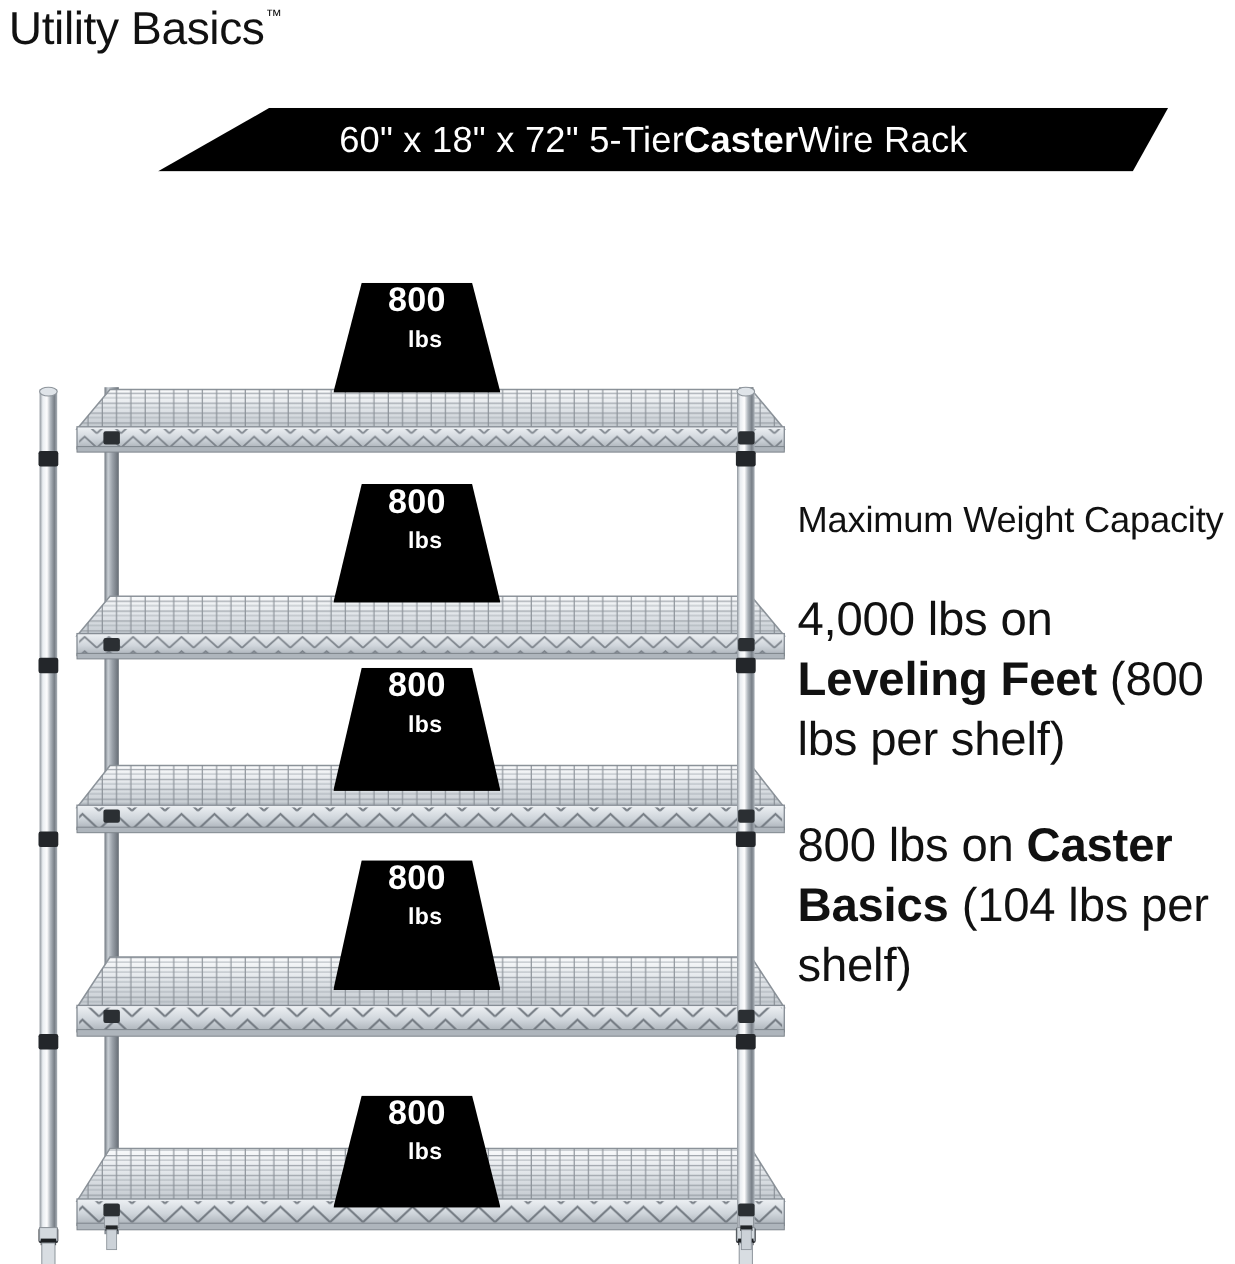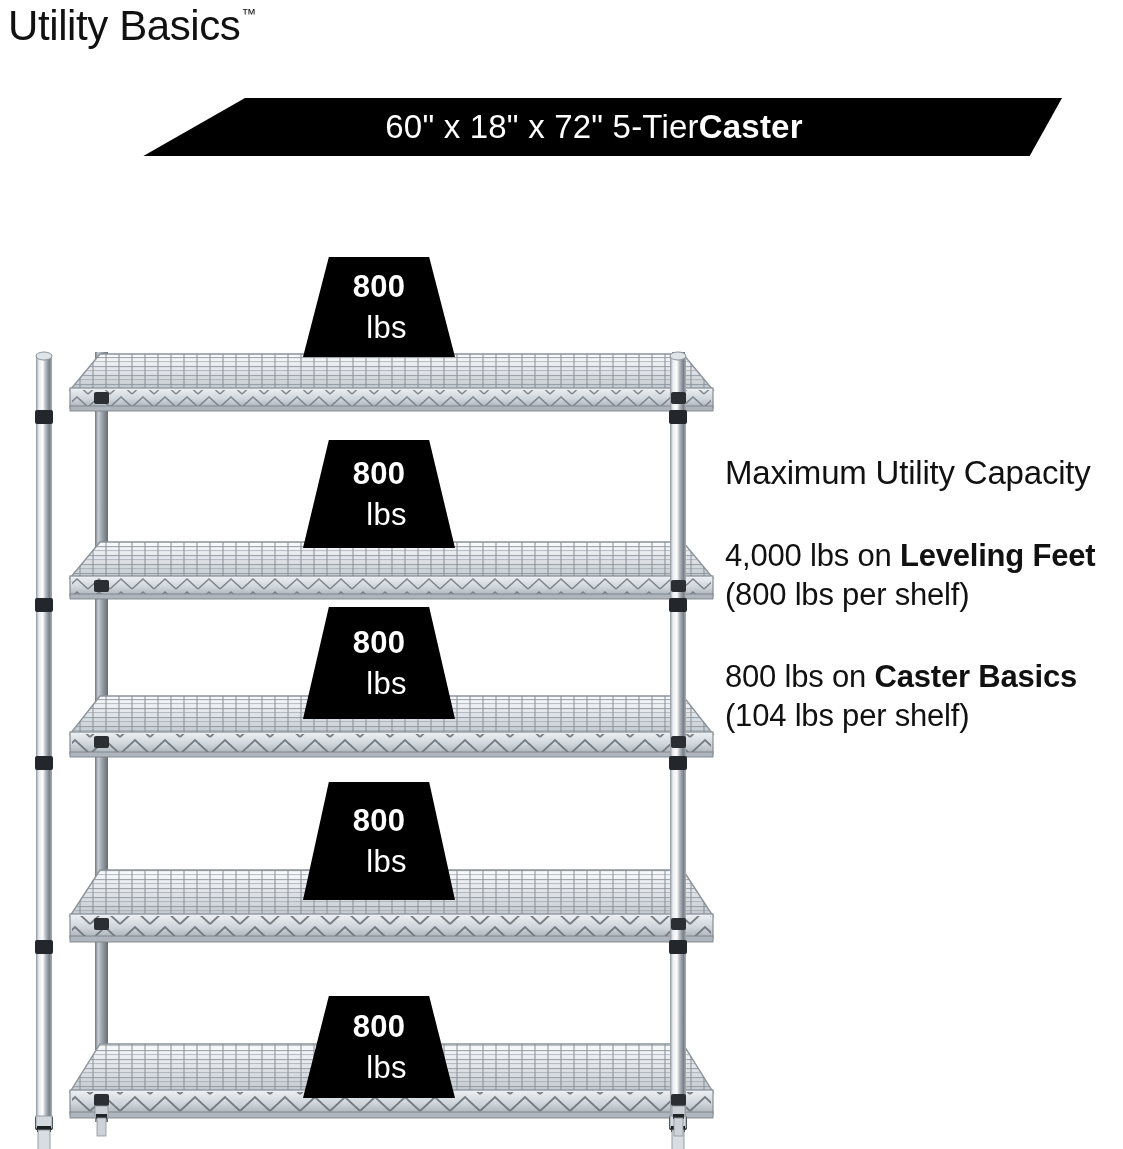--- a/index.html
+++ b/index.html
@@ -82,53 +82,52 @@
 
   
   .badge {
     position: absolute;
     background: #000000;
     -webkit-clip-path: polygon(17% 0%, 83% 0%, 100% 100%, 0% 100%);
     clip-path: polygon(17% 0%, 83% 0%, 100% 100%, 0% 100%);
     display: flex;
     flex-direction: column;
     align-items: center;
-    justify-content: center;
     color: #ffffff;
     line-height: 1.02;
   }
   .badge .amt {
     font-size: 31px;
     font-weight: 700;
     letter-spacing: 0.3px;
   }
   .badge .unit {
-    font-size: 31px;
-    font-weight: 400;
+    font-size: 21px;
+    font-weight: 700;
     letter-spacing: 0.3px;
     margin-top: 9px;
     margin-left: 15px;
   }
 
   
   .copy {
     position: absolute;
     left: 725px;
     top: 452px;
     width: 398px;
   }
   .copy h2 {
     font-size: 33px;
     font-weight: 400;
     line-height: 1.27;
     letter-spacing: -0.2px;
     color: #111111;
   }
   .copy p {
-    font-size: 31px;
+    font-size: 43px;
     font-weight: 400;
     line-height: 1.27;
     letter-spacing: -0.2px;
     color: #111111;
   }
   .copy p b { font-weight: 700; }
   .copy .para-1 { margin-top: 42px; }
   .copy .para-2 { margin-top: 42px; }
 </style>
 </head>
@@ -137,20 +136,21 @@
 <div id="page">
 
   <div class="brand">
     <span>Utility Basics</span><span class="brand-tm">™</span>
   </div>
 
   <div class="banner">
     <div class="banner-text">
       <span>60" x 18" x 72" 5-Tier </span>
         <b>Caster</b>
+        <span> Wire Rack</span>
     </div>
   </div>
 
   <div class="rack">
     <svg viewBox="0 0 720 819" xmlns="http://www.w3.org/2000/svg" aria-hidden="true">
       <defs>
         <linearGradient id="postGrad" x1="0" y1="0" x2="1" y2="0">
           <stop offset="0%" stop-color="#8d949b"></stop>
           <stop offset="18%" stop-color="#e9edf1"></stop>
           <stop offset="42%" stop-color="#fdfdfe"></stop>
@@ -317,20 +317,20 @@
     <span class="amt">800</span>
     <span class="unit">lbs</span>
   </div>
 
   <div class="badge" style="left:303px; top:996px; width:152px; height:102px;">
     <span class="amt">800</span>
     <span class="unit">lbs</span>
   </div>
 
   <div class="copy">
-    <h2>Maximum Utility Capacity</h2>
+    <h2>Maximum Weight Capacity</h2>
 
     <p class="para-1"><span>4,000 lbs on </span><b>Leveling Feet</b><span> (800 lbs per shelf)</span></p>
 
     <p class="para-2"><span>800 lbs on </span><b>Caster Basics</b><span> (104 lbs per shelf)</span></p>
   </div>
 
 </div>
 
 </body></html>

